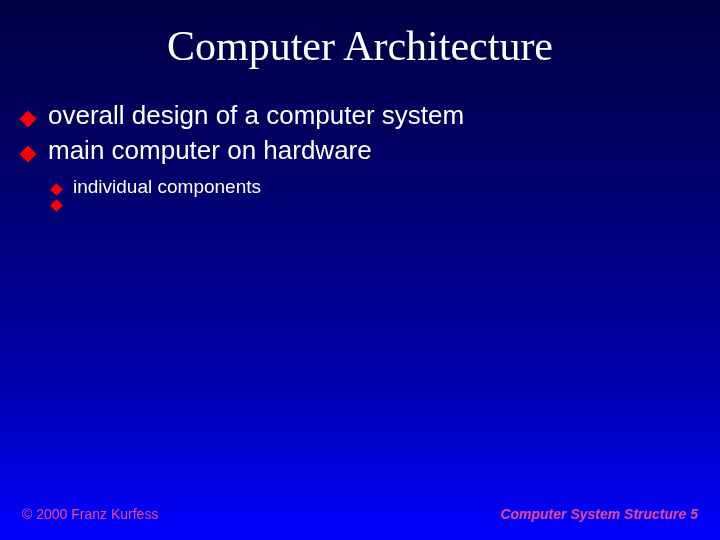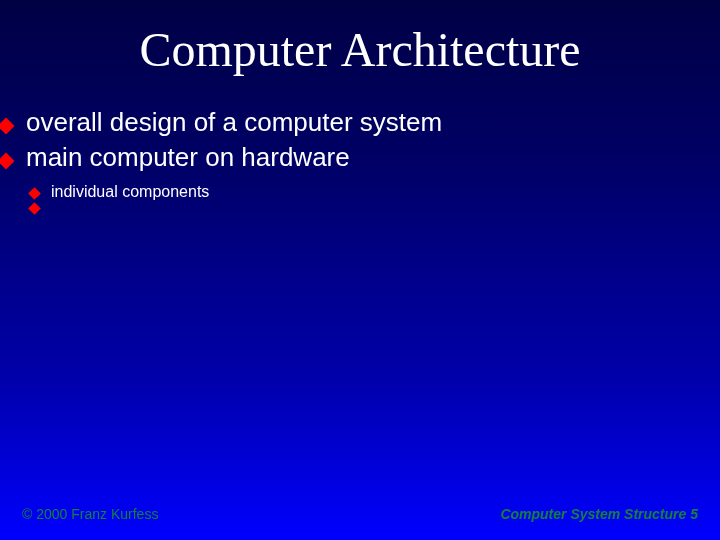--- a/index.html
+++ b/index.html
@@ -5,47 +5,48 @@
   * { margin: 0; padding: 0; box-sizing: border-box; }
   html, body { width: 720px; height: 540px; overflow: hidden; }
   body {
     background: linear-gradient(to bottom, #000044 0%, #000066 30%, #0000aa 70%, #0000ff 100%);
     font-family: Arial, Helvetica, sans-serif;
     color: #ffffff;
     position: relative;
   }
   .title {
     font-family: "Times New Roman", Times, serif;
-    font-size: 48px;
+    font-size: 42px;
     font-weight: normal;
     text-align: center;
     padding-top: 22px;
     padding-bottom: 28px;
     color: #ffffff;
   }
   .content {
+    padding-left: 22px;
   }
   .level1 {
     list-style: none;
     padding: 0;
   }
   .level1 > li {
     font-size: 26px;
     line-height: 1.35;
     display: flex;
     align-items: baseline;
     gap: 10px;
   }
   .level2 {
     list-style: none;
     padding-left: 30px;
     padding-top: 6px;
   }
   .level2 > li {
-    font-size: 16px;
+    font-size: 19px;
     line-height: 1.35;
     display: flex;
     align-items: baseline;
     gap: 8px;
   }
   .diamond {
     display: inline-block;
     width: 12px;
     height: 12px;
     background: #ff0000;
@@ -62,21 +63,21 @@
   }
   .footer {
     position: absolute;
     bottom: 18px;
     left: 0;
     right: 0;
     display: flex;
     justify-content: space-between;
     padding: 0 22px;
     font-size: 14px;
-    color: #15803d;
+    color: #ec4899;
   }
   .footer-left {
     font-weight: normal;
   }
   .footer-right {
     font-style: italic;
     font-weight: bold;
     text-align: center;
   }
 </style>

